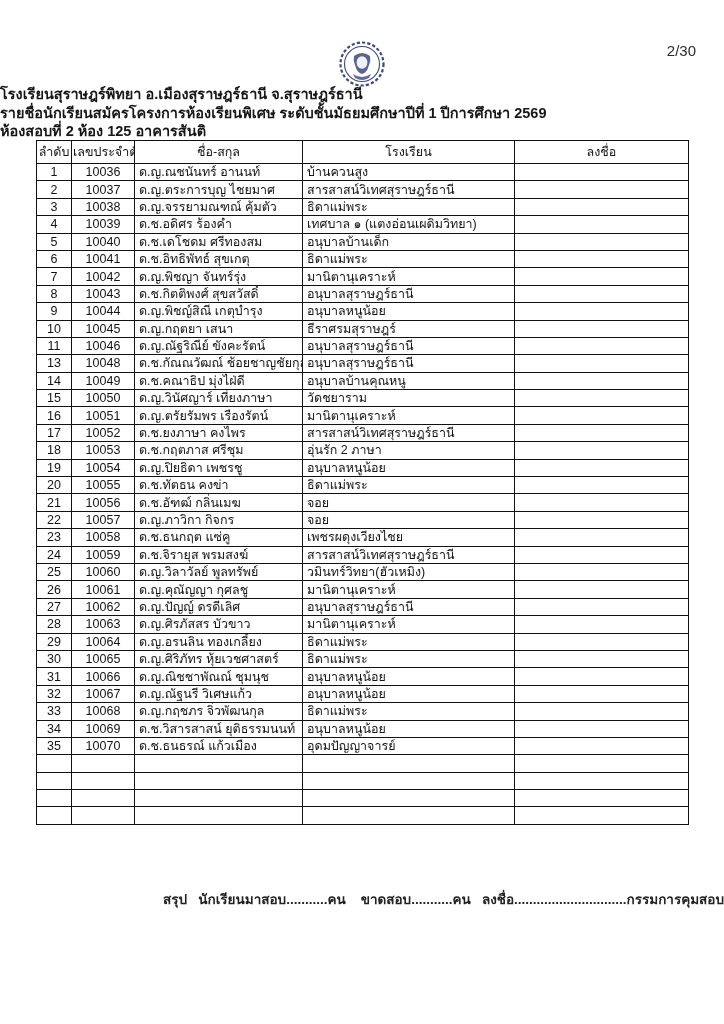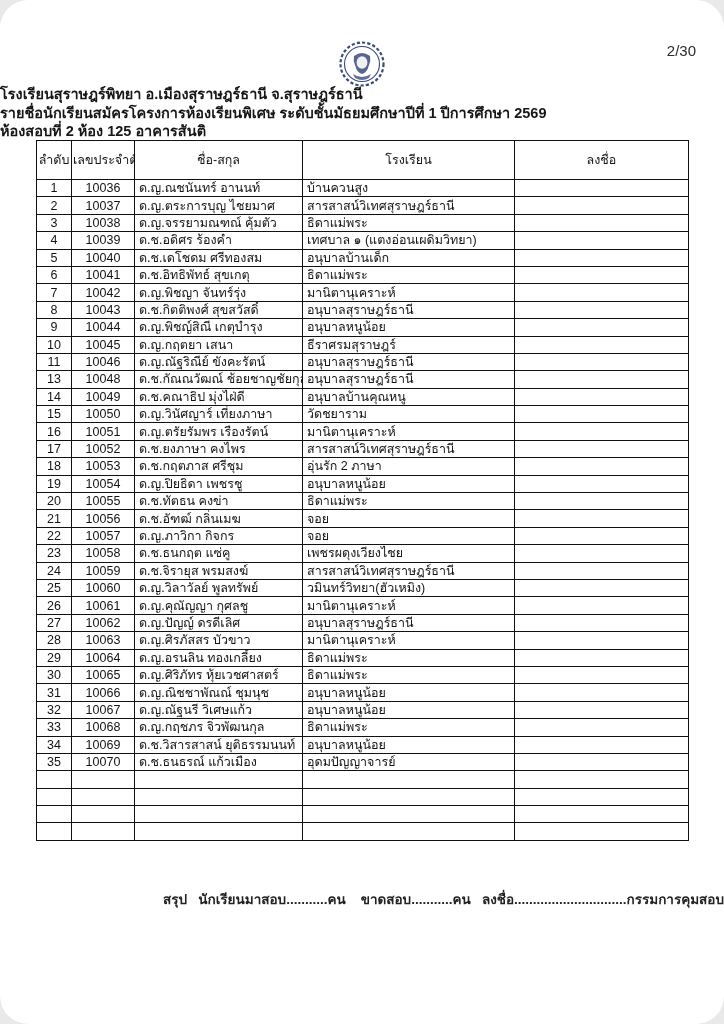--- a/index.html
+++ b/index.html
@@ -6,21 +6,20 @@
   html, body { background: #e9e9e9; }
   body { font-family: "Liberation Sans", "DejaVu Sans", sans-serif; }
   .page {
     position: relative;
     width: 724px;
     height: 1024px;
     margin: 0 auto;
     background: #ffffff;
     color: #1a1a1a;
     overflow: hidden;
-    border-radius: 28px;
   }
   .page-number {
     position: absolute;
     top: 42px;
     right: 28px;
     font-size: 15px;
     color: #2b2b2b;
   }
   .logo-wrap {
     position: absolute;
@@ -52,21 +51,21 @@
   }
   .doc-table th, .doc-table td {
     border: 1.5px solid #111111;
     height: 17.4px;
     padding: 0 4px;
     line-height: 14px;
     font-weight: 400;
     overflow: hidden;
     white-space: nowrap;
   }
-  .doc-table th { text-align: center; padding: 12px 1px; }
+  .doc-table th { text-align: center; padding: 4px 1px; }
   .col-no     { width: 35px; }
   .col-id     { width: 63px; }
   .col-name   { width: 168px; }
   .col-school { width: 212px; }
   .col-sign   { width: 174px; }
   td.c-no, td.c-id { text-align: center; }
   td.c-name, td.c-school { text-align: left; }
   .footer-line {
     position: absolute;
     top: 888px;

